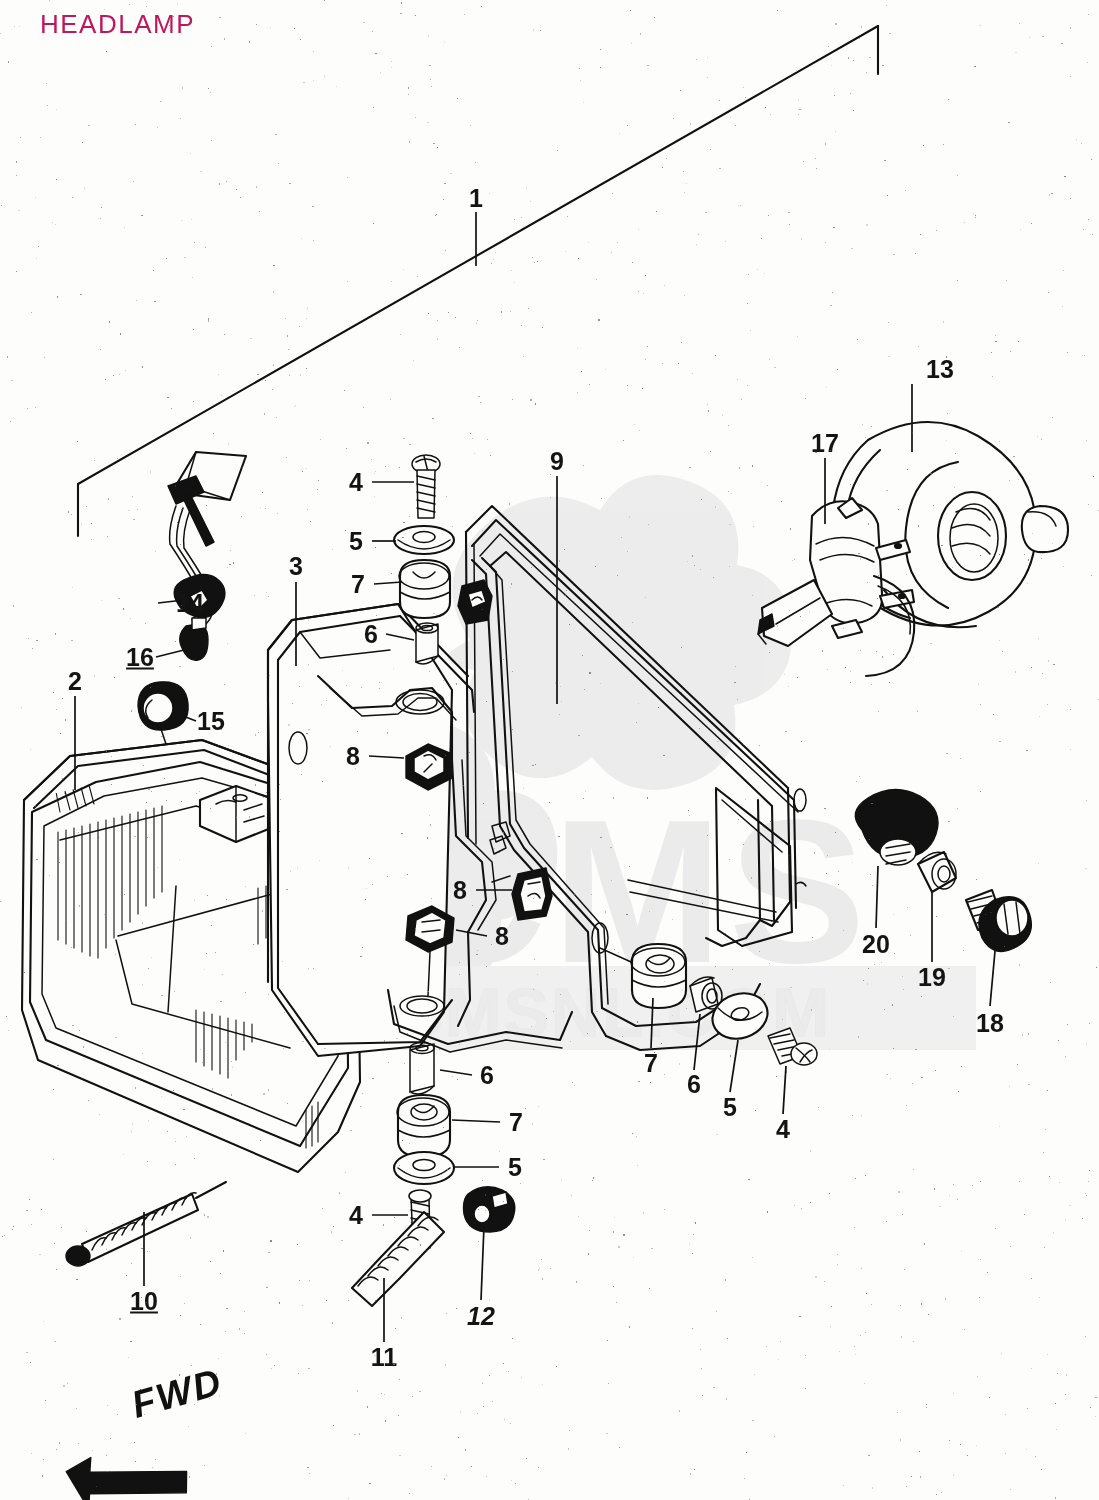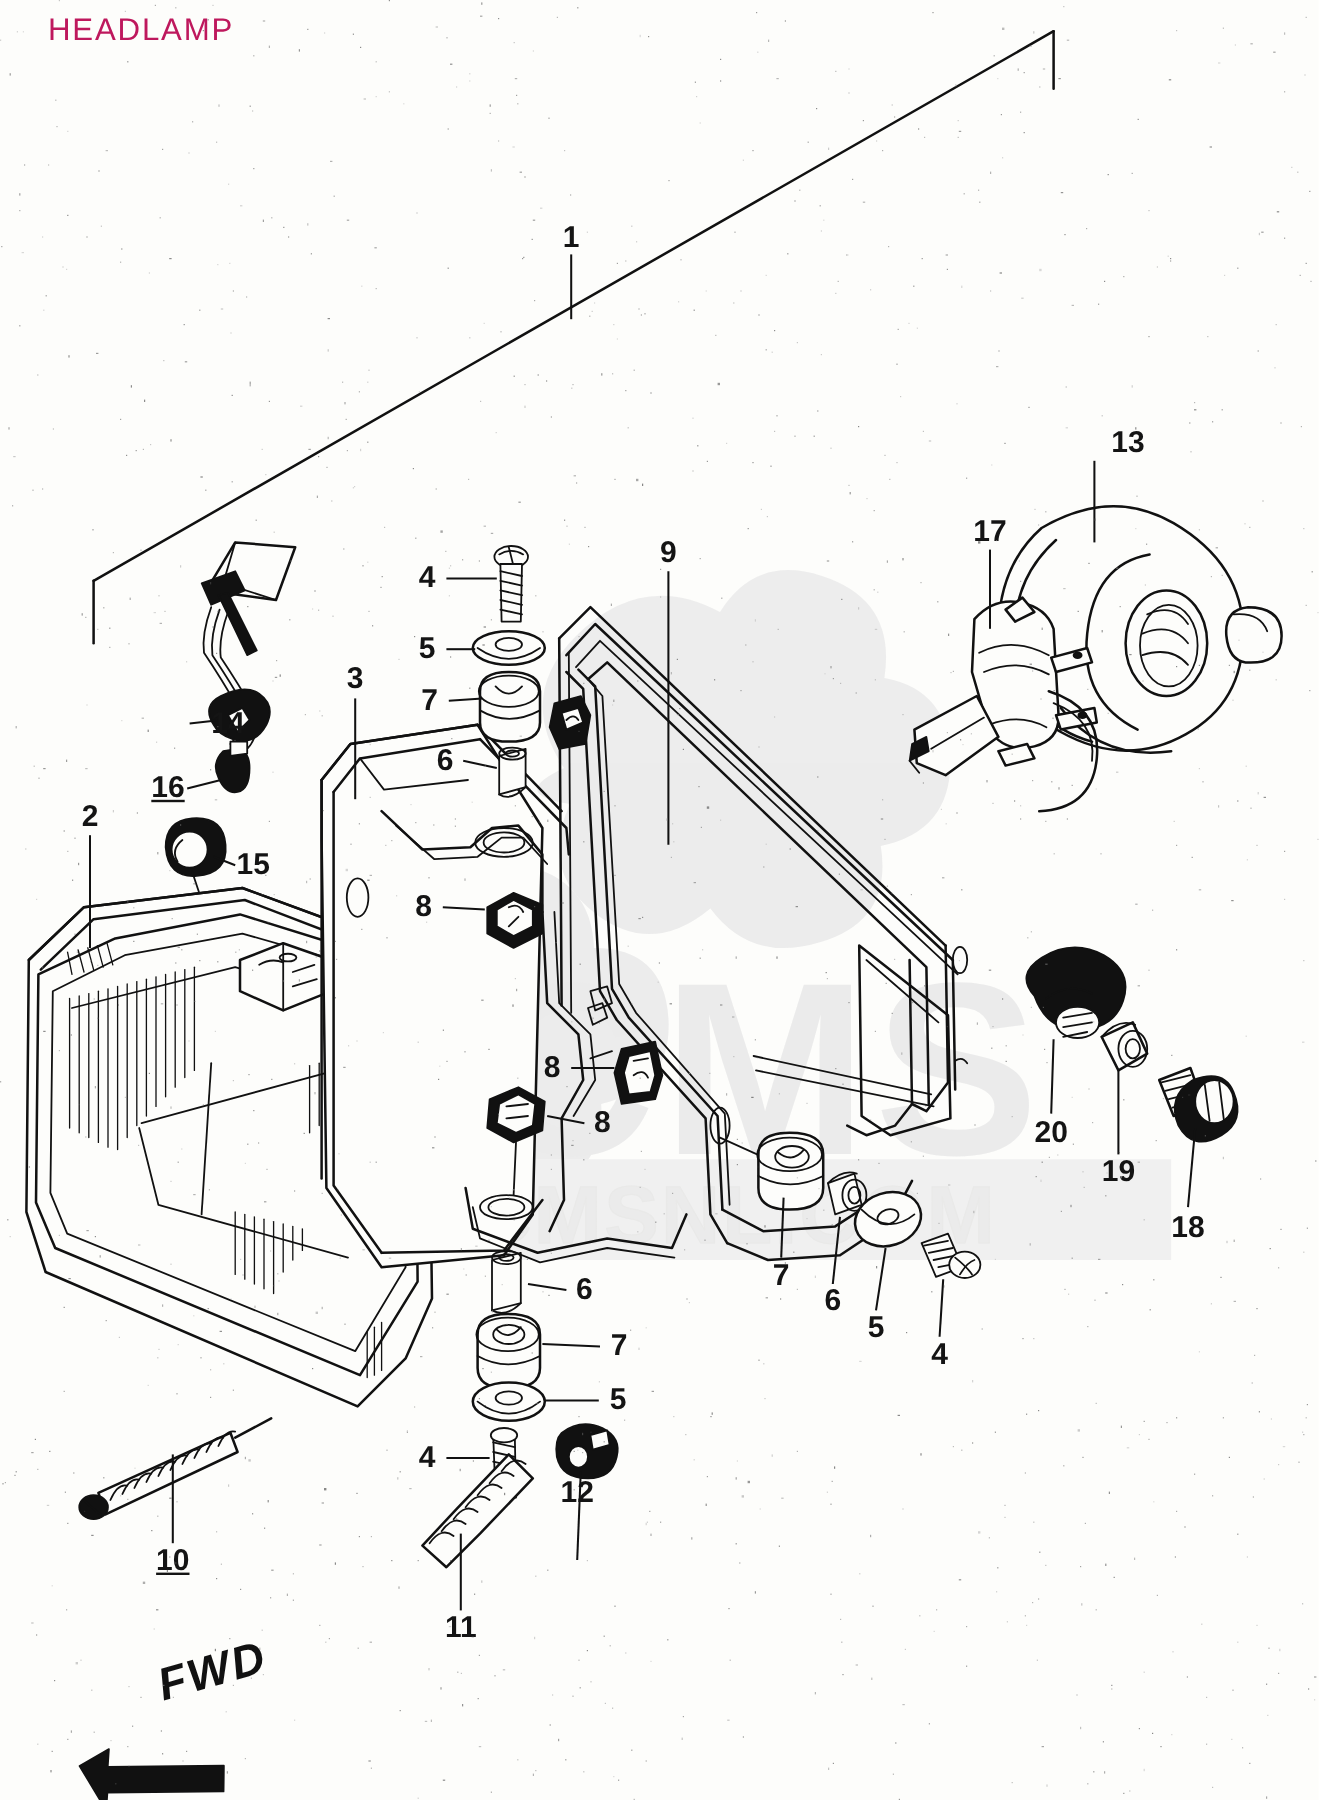--- a/index.html
+++ b/index.html
@@ -612,21 +612,21 @@
       <div class="callout" style="left: 990px; top: 1023px;">18</div>
       <div class="callout" style="left: 651px; top: 1063px;">7</div>
       <div class="callout" style="left: 694px; top: 1084px;">6</div>
       <div class="callout" style="left: 487px; top: 1075px;">6</div>
       <div class="callout" style="left: 730px; top: 1107px;">5</div>
       <div class="callout" style="left: 516px; top: 1122px;">7</div>
       <div class="callout" style="left: 783px; top: 1129px;">4</div>
       <div class="callout" style="left: 515px; top: 1167px;">5</div>
       <div class="callout" style="left: 356px; top: 1215px;">4</div>
       <div class="callout" style="left: 144px; top: 1301px; text-decoration: underline;">10</div>
-      <div class="callout" style="left: 481px; top: 1244px;">12</div>
+      <div class="callout" style="left: 481px; top: 1316px; font-style: italic;">12</div>
       <div class="callout" style="left: 384px; top: 1357px;">11</div>
     </div>
 
   <div id="fwd-label">FWD</div>
 
 
   <svg id="noise" viewBox="0 0 1099 1500" xmlns="http://www.w3.org/2000/svg">
       <rect x="767" y="1211" width="1" height="2" fill="rgb(48,48,48)"></rect>
       <rect x="202" y="1062" width="1" height="1" fill="rgb(123,123,123)"></rect>
       <rect x="632" y="1133" width="1" height="1" fill="rgb(54,54,54)"></rect>

